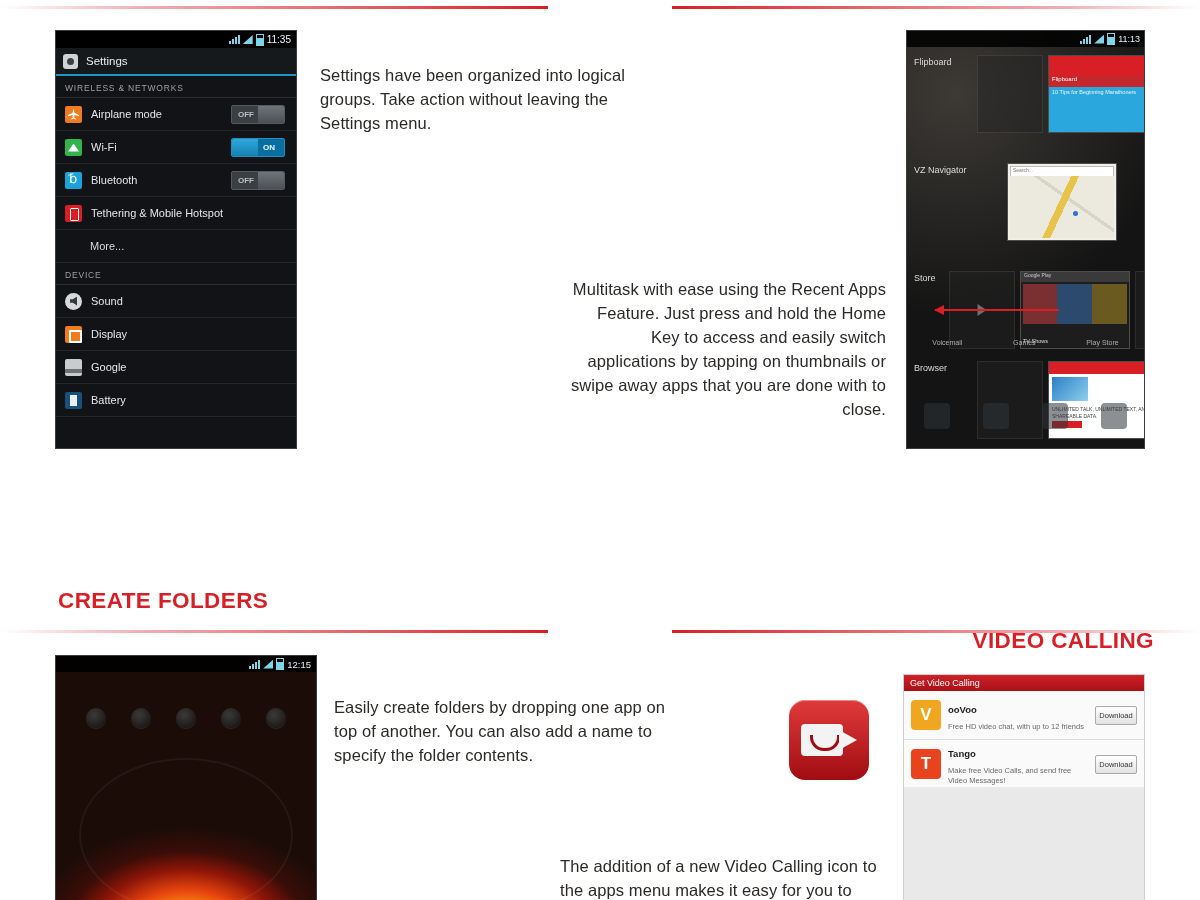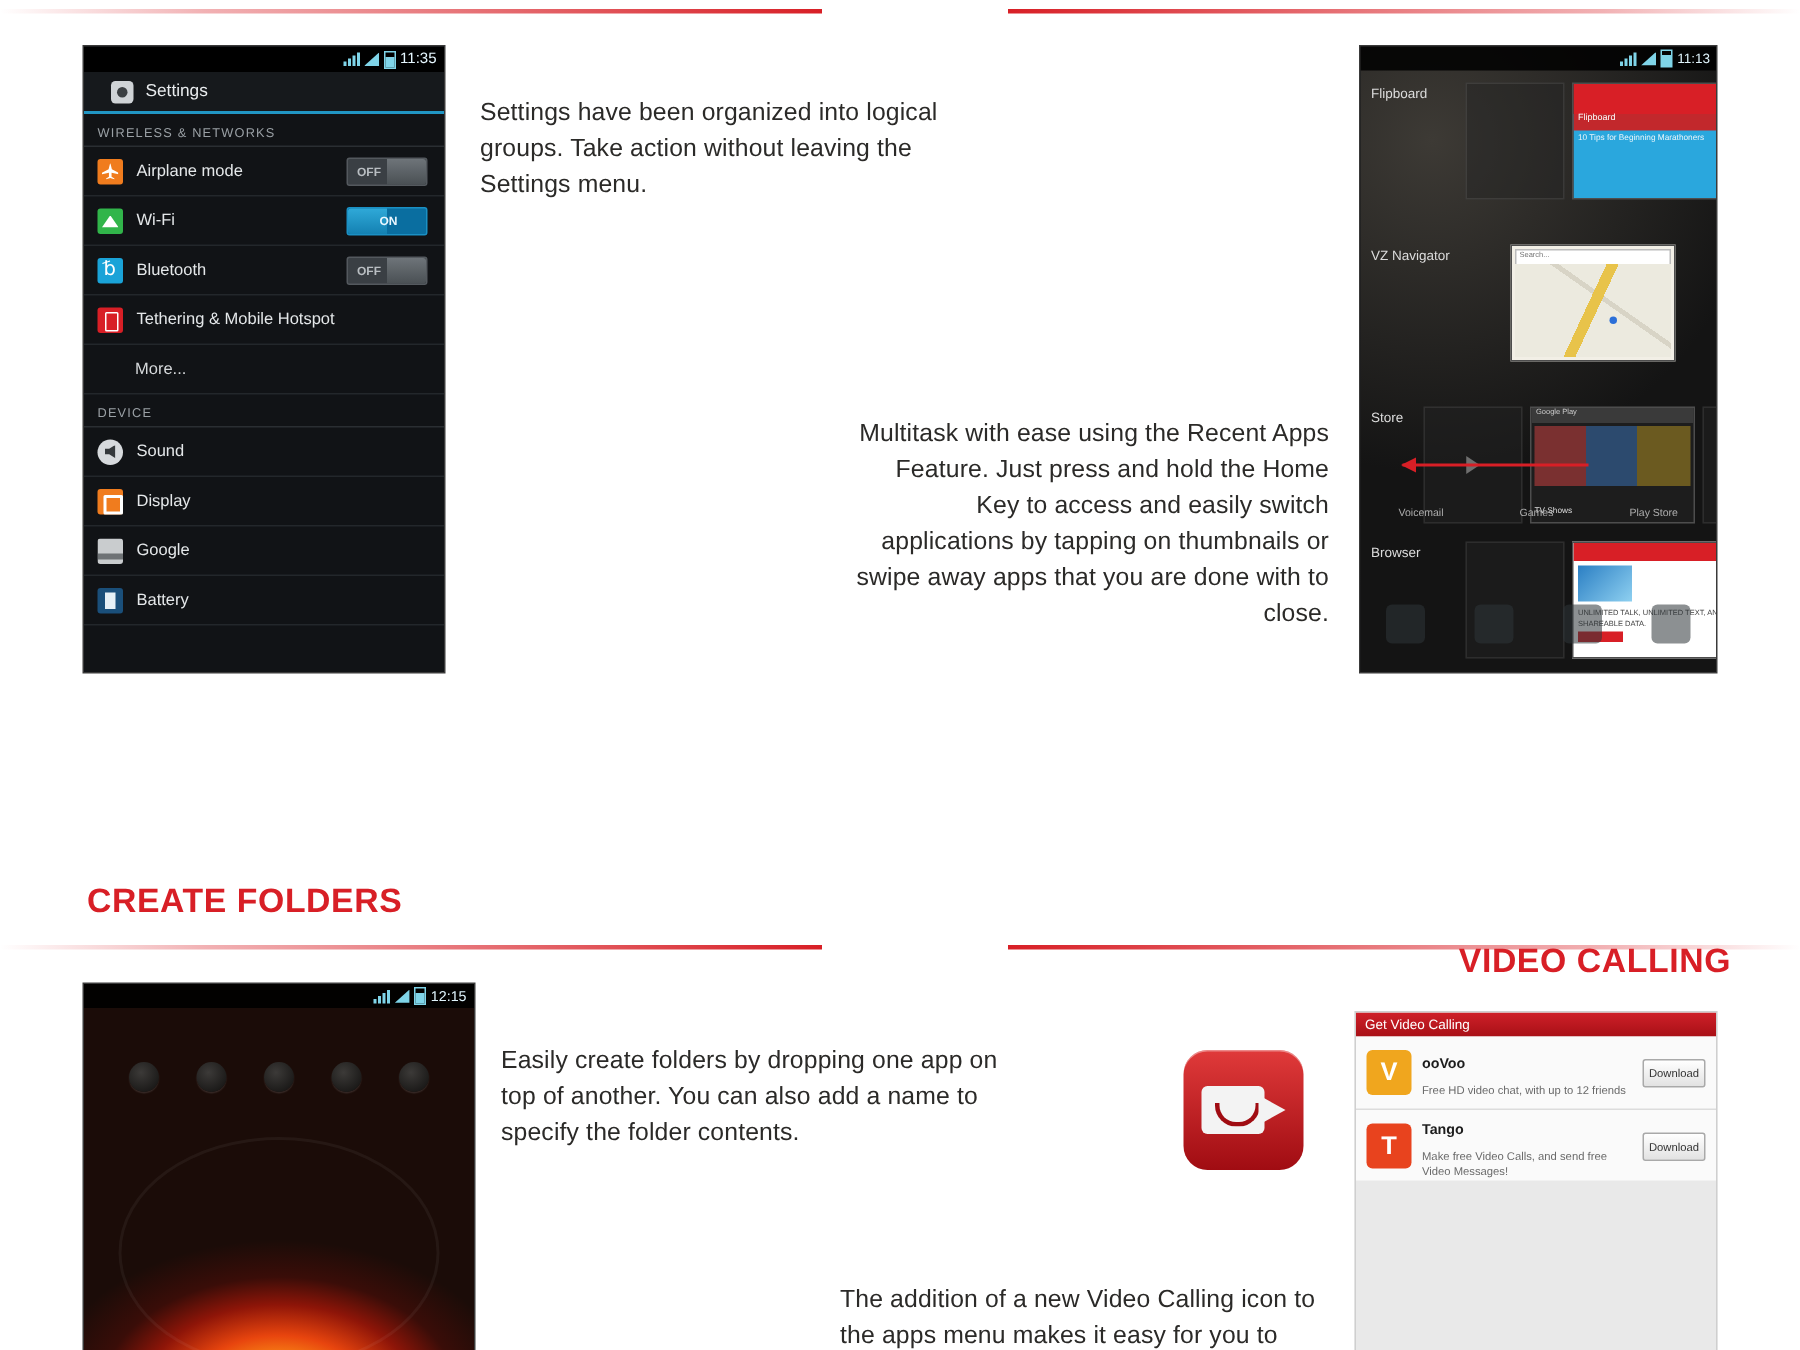--- a/index.html
+++ b/index.html
@@ -95,21 +95,21 @@
     border: 1px solid #7fd4e8;
     background: linear-gradient(to top, #7fd4e8 70%, transparent 70%);
     position: relative;
   }
   .title-bar {
     height: 26px;
     background: #16191c;
     border-bottom: 2px solid #2196c4;
     display: flex;
     align-items: center;
-    padding-left: 18px;
+    padding-left: 7px;
     gap: 8px;
   }
   .title-bar .gear {
     width: 15px; height: 15px;
     border-radius: 3px;
     background: #cfd3d6;
     position: relative;
   }
   .title-bar .gear::after {
     content: "";
@@ -246,21 +246,21 @@
     background: #0a6ea0;
     border: 1px solid #1a90c4;
     justify-content: flex-end;
   }
   .toggle.on .knob {
     position: absolute; left: 0; top: 0;
     width: 26px; height: 100%;
     background: linear-gradient(to bottom, #2fa9d8, #1481b2);
     border-radius: 2px 0 0 2px;
   }
-  .toggle.on .txt { padding-right: 19px; color: #eaf7ff; position: relative; text-align: center; }
+  .toggle.on .txt { padding-right: 9px; color: #eaf7ff; position: relative; text-align: center; }
 
   
   .recent-phone {
     left: 907px; top: 31px;
     width: 237px; height: 417px;
     background: #0b0b0c;
   }
   .recent-inner { position: relative; width: 100%; height: 100%; border-radius: 11px; }
   .recent-bg {
     position: absolute; inset: 0;

